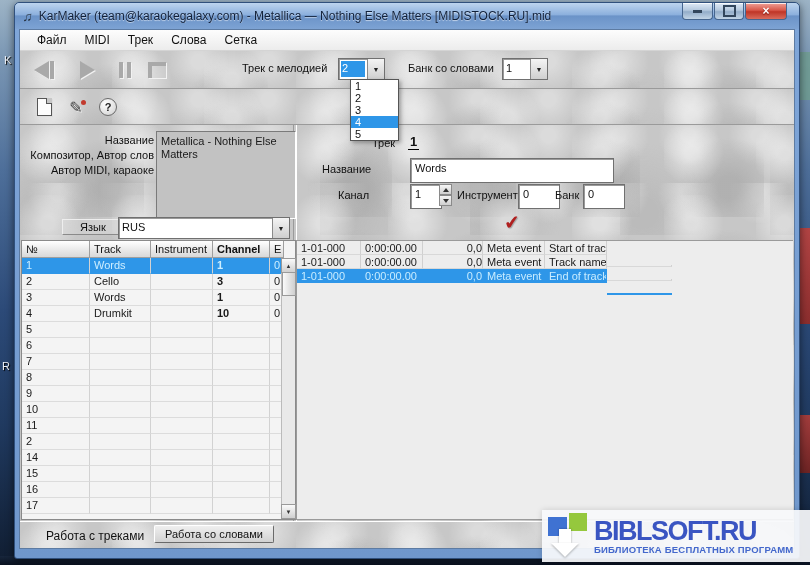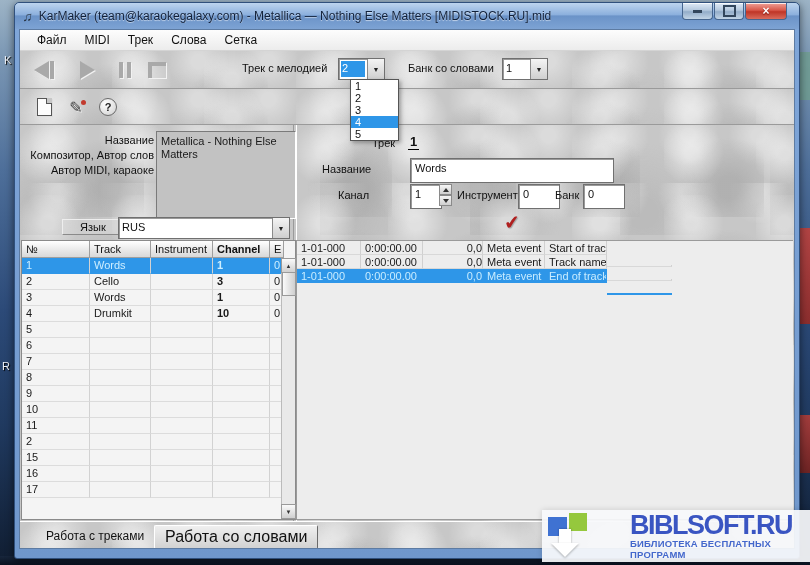--- a/index.html
+++ b/index.html
@@ -124,24 +124,24 @@
   
   #events-table{position:absolute;left:276px;top:115px;right:1px;bottom:1px;background:#ededed;border:1px solid #9a9a9a;border-right:none;}
   .erow{display:flex;height:14px;}
   .ecell{border-right:1px solid #d0d0d0;border-bottom:1px solid #d8d8d8;padding:1px 0 0 4px;font-size:11px;white-space:nowrap;overflow:hidden;color:#1a1a1a;}
   .erow.sel .ecell{background:#2e96e8;color:#c8ecff;border-color:#2e96e8;}
   .e0{width:59px;} .e1{width:57px;} .e2{width:55px;text-align:right;} .e3{width:57px;} .e4{width:57px;} .e5{width:60px;margin-top:24px;}
 
   
   #tabstrip{position:absolute;left:0;bottom:0;right:0;height:26px;border-top:1px solid #fff;}
   #tab-tracks{position:absolute;left:18px;top:5px;padding:2px 8px;font-size:12px;color:#111;}
-  #tab-lyrics{position:absolute;left:134px;top:3px;padding:2px 10px;font-size:16px;color:#111;background:linear-gradient(180deg,#efefef,#d2d2d2);border:1px solid;border-color:#fff #6a6a6a #6a6a6a #fff;border-radius:2px;}
-
-  
-  #watermark{position:absolute;right:0;bottom:3px;width:268px;height:52px;z-index:60;background:rgba(248,249,251,.93);display:flex;align-items:center;box-shadow:0 0 6px rgba(0,0,0,.15);gap:36px;}
+  #tab-lyrics{position:absolute;left:134px;top:3px;padding:2px 10px;font-size:11px;color:#111;background:linear-gradient(180deg,#efefef,#d2d2d2);border:1px solid;border-color:#fff #6a6a6a #6a6a6a #fff;border-radius:2px;}
+
+  
+  #watermark{position:absolute;right:0;bottom:3px;width:268px;height:52px;z-index:60;background:rgba(248,249,251,.93);display:flex;align-items:center;box-shadow:0 0 6px rgba(0,0,0,.15);}
   #wm-icon{position:relative;width:42px;height:46px;margin-left:6px;flex:none;}
   .wm-sq-blue{position:absolute;left:0;top:4px;width:19px;height:19px;background:#3f72d2;}
   .wm-sq-green{position:absolute;left:21px;top:0;width:18px;height:18px;background:#95c83d;}
   .wm-arrow-shaft{position:absolute;left:11px;top:16px;width:12px;height:14px;background:#fff;box-shadow:0 0 2px rgba(0,0,0,.35);}
   .wm-arrow-head{position:absolute;left:3px;top:30px;width:0;height:0;border-left:14px solid transparent;border-right:14px solid transparent;border-top:14px solid #fff;filter:drop-shadow(0 1px 1px rgba(0,0,0,.3));}
   #wm-text{margin-left:4px;}
   #wm-title{font-size:27px;font-weight:900;letter-spacing:-1.5px;color:#3a55c2;line-height:26px;}
   #wm-sub{font-size:9.5px;font-weight:bold;color:#4468cc;letter-spacing:.2px;}
 </style>
 </head>
@@ -328,20 +328,27 @@
               </div>
               <div class="trow">
                 <div class="tcell c0">11</div>
                 <div class="tcell c1"></div>
                 <div class="tcell c2"></div>
                 <div class="tcell c3"></div>
                 <div class="tcell c4"></div>
               </div>
               <div class="trow">
                 <div class="tcell c0">2</div>
+                <div class="tcell c1"></div>
+                <div class="tcell c2"></div>
+                <div class="tcell c3"></div>
+                <div class="tcell c4"></div>
+              </div>
+              <div class="trow">
+                <div class="tcell c0">14</div>
                 <div class="tcell c1"></div>
                 <div class="tcell c2"></div>
                 <div class="tcell c3"></div>
                 <div class="tcell c4"></div>
               </div>
               <div class="trow">
                 <div class="tcell c0">15</div>
                 <div class="tcell c1"></div>
                 <div class="tcell c2"></div>
                 <div class="tcell c3"></div>

